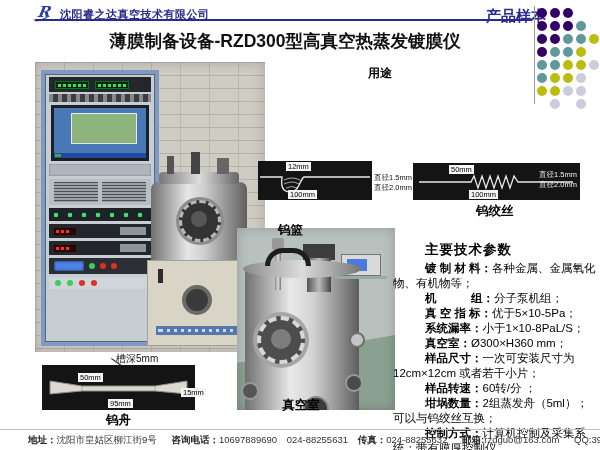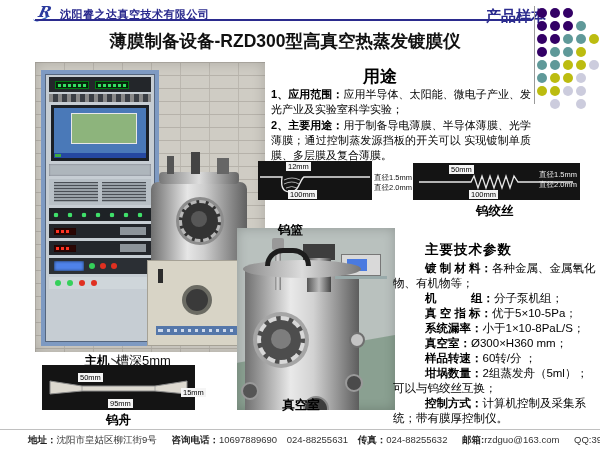--- a/index.html
+++ b/index.html
@@ -24,21 +24,21 @@
   .doctype { position:absolute; left:486px; top:7px; font-size:15px; font-weight:bold; color:#2b2b8e; }
   .head-rule { position:absolute; left:35px; top:19px; width:497px; height:2px; background:#2b2b8e; }
   .v-divider { position:absolute; left:534px; top:6px; width:1px; height:98px; background:#9a9a9a; }
   .dots-grid { position:absolute; left:537px; top:8px; width:62px; height:104px; }
   .dot { position:absolute; width:10px; height:10px; border-radius:50%; }
   .page-title { position:absolute; left:40px; top:29px; width:490px; text-align:center;
     font-size:17.5px; font-weight:bold; color:#111; }
 
   
   .usage-title { position:absolute; left:345px; top:65px; width:70px; text-align:center;
-    font-size:17px; font-weight:bold; color:#000; }
+    font-size:12px; font-weight:bold; color:#000; }
   .usage-body { position:absolute; left:271px; top:87px; width:260px; font-size:11px;
     line-height:15px; color:#000; text-align:justify; }
   .usage-body p { margin-bottom:1px; }
   .usage-body b { font-weight:bold; }
 
   
   .specs-title { position:absolute; left:425px; top:241px; font-size:13.5px; font-weight:bold; color:#000; letter-spacing:1px; }
   .specs-list { position:absolute; left:393px; top:261px; width:206px; font-size:11.5px; line-height:15px; color:#000; }
   .spec-row b { font-weight:bold;padding-left:32px; }
 
@@ -132,21 +132,21 @@
 
   
   .fig-black { position:absolute; background:#141414; }
   .fig-wulan   { left:258px; top:161px; width:114px; height:39px; }
   .fig-wujiaosi{ left:413px; top:163px; width:167px; height:37px; }
   .fig-wuzhou  { left:42px;  top:365px; width:153px; height:45px; }
   .fig-black svg { position:absolute; left:0; top:0; }
   .mini-label { position:absolute; background:#f5f5f5; color:#000; font-size:7.5px; line-height:9px; padding:0 2px; white-space:nowrap; }
   .dia-out { position:absolute; left:374px; top:173px; font-size:7.5px; line-height:10px; color:#111; white-space:nowrap; }
   .dia-in { position:absolute; right:3px; top:7px; font-size:7.5px; line-height:10px; color:#eee; white-space:nowrap; text-align:left; }
-  .depth-note { position:absolute; left:116px; top:352px; font-size:13px; color:#111; white-space:nowrap; }
+  .depth-note { position:absolute; left:116px; top:352px; font-size:10px; color:#111; white-space:nowrap; }
   .depth-leader { position:absolute; left:110px; top:362px; width:14px; height:1px; background:#333; transform:rotate(35deg); }
 
   
   .foot-rule { position:absolute; left:0; top:429px; width:600px; height:1px; background:#c0c0c0; }
   .footer { position:absolute; left:28px; top:434px; width:560px; font-size:9.5px; color:#333; white-space:nowrap; }
   .footer b { font-weight:bold; color:#222; }
   .footer .gap { display:inline-block; width:12px; }
   .footer .gap-s { display:inline-block; width:7px; }
 </style>
 </head>
@@ -188,24 +188,20 @@
       <div class="dot" style="left: 0px; top: 78px; background: rgb(188, 188, 16);"></div>
       <div class="dot" style="left: 13px; top: 78px; background: rgb(188, 188, 16);"></div>
       <div class="dot" style="left: 26px; top: 78px; background: rgb(204, 204, 221);"></div>
       <div class="dot" style="left: 39px; top: 78px; background: rgb(204, 204, 221);"></div>
       <div class="dot" style="left: 13px; top: 91px; background: rgb(204, 204, 221);"></div>
       <div class="dot" style="left: 39px; top: 91px; background: rgb(204, 204, 221);"></div>
     </div>
   <div class="page-title">薄膜制备设备-RZD300型高真空热蒸发镀膜仪</div>
 
   <div class="usage-title">用途</div>
-  <div class="usage-body">
-    <p><b>1、应用范围：</b><span>应用半导体、太阳能、微电子产业、发光产业及实验室科学实验；</span></p>
-    <p><b>2、主要用途：</b><span>用于制备导电薄膜、半导体薄膜、光学薄膜；通过控制蒸发源挡板的开关可以 实现镀制单质膜、多层膜及复合薄膜。</span></p>
-  </div>
 
   <div class="photo-main">
     <div class="rack">
       <div class="meter-panel">
         <div class="led-green"></div>
         <div class="led-green"></div>
       </div>
       <div class="btn-strip"></div>
       <div class="monitor">
         <div class="monitor-screen">
@@ -248,21 +244,20 @@
       <div class="pump-label"></div>
     </div>
     <div class="sub-chamber">
       <div class="sub-chamber-top"></div>
       <div class="fitting fit1"></div>
       <div class="fitting fit2"></div>
       <div class="fitting fit3"></div>
       <div class="porthole"></div>
     </div>
   </div>
-  <div class="caption" style="left:62px; top:353px; width:70px; text-align:center;">主机</div>
 
   <div class="photo-vac">
     <div class="vac-cyl">
       <div class="vac-motor-top"></div>
       <div class="vac-motor"></div>
       <div class="vac-rod"></div>
       <div class="vac-rod-cap"></div>
       <div class="vac-gauge">
         <div class="vac-gauge-screen"></div>
       </div>
@@ -318,20 +313,21 @@
   </div>
   <div class="caption" style="left:106px; top:412px;">钨舟</div>
 
   <div class="specs-title">主要技术参数</div>
   <div class="specs-list">
     <div class="spec-row"><b>镀 制 材 料：</b><span>各种金属、金属氧化物、有机物等；</span></div>
     <div class="spec-row"><b>机　　　组：</b><span>分子泵机组；</span></div>
     <div class="spec-row"><b>真 空 指 标：</b><span>优于5×10-5Pa；</span></div>
     <div class="spec-row"><b>系统漏率：</b><span>小于1×10-8PaL/S；</span></div>
     <div class="spec-row"><b>真空室：</b><span>Ø300×H360 mm；</span></div>
+    <div class="spec-row"><b>样品尺寸：</b><span>一次可安装尺寸为12cm×12cm 或者若干小片；</span></div>
     <div class="spec-row"><b>样品转速：</b><span>60转/分 ；</span></div>
     <div class="spec-row"><b>坩埚数量：</b><span>2组蒸发舟（5ml）；可以与钨绞丝互换；</span></div>
     <div class="spec-row"><b>控制方式：</b><span>计算机控制及采集系统；带有膜厚控制仪。</span></div>
   </div>
 
   <div class="foot-rule"></div>
   <div class="footer">
     <b>地址：</b><span>沈阳市皇姑区柳江街9号</span><span class="gap"></span>
     <b>咨询电话：</b><span>10697889690</span><span class="gap-s"></span>
     <span>024-88255631</span><span class="gap-s"></span>

